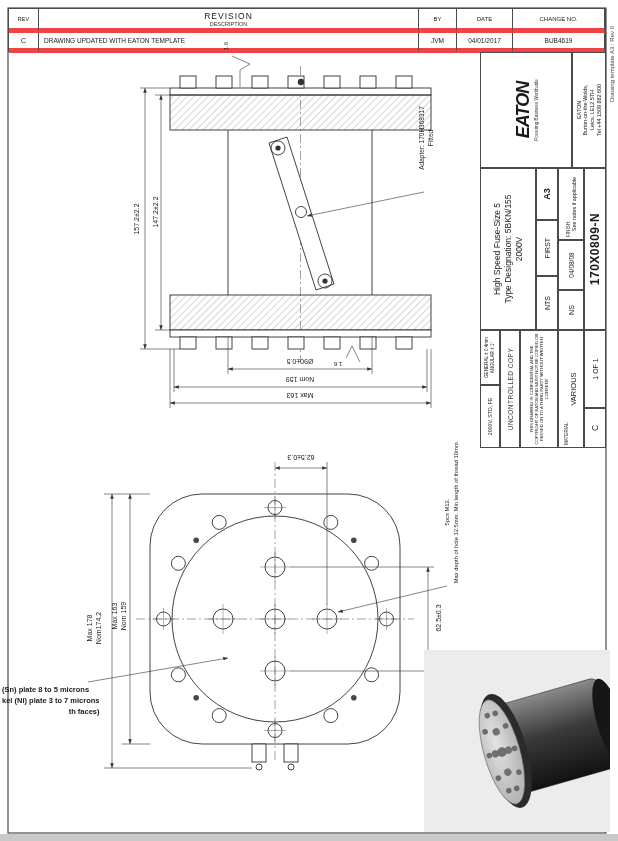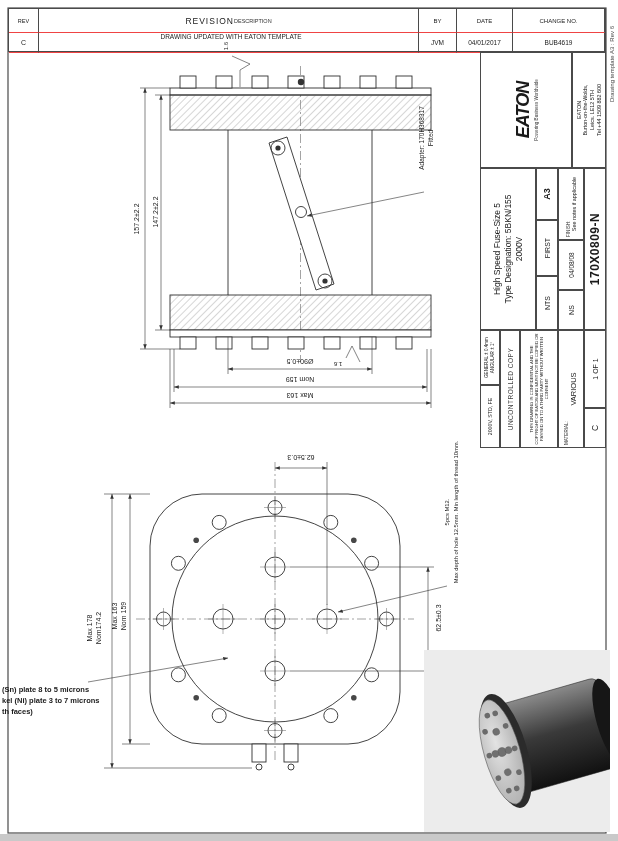--- a/index.html
+++ b/index.html
@@ -8,22 +8,22 @@
   svg{position:absolute;left:0;top:0;}
   .t{position:absolute;white-space:nowrap;color:#1a1a1a;}
   .vt{transform:translate(-50%,-50%) rotate(-90deg);}
   .r180{transform:translate(-50%,-50%) rotate(180deg);}
   .t span{display:block;text-align:center;white-space:nowrap;}
 
   
   #revtable{position:absolute;left:8px;top:8px;width:598px;height:44px;
     display:grid;grid-template-columns:30px 1fr 38px 56px 92px;grid-template-rows:24px 20px;
     box-sizing:border-box;border:1px solid #4a4a4a;}
-  #revtable>div{border-right:1px solid #4a4a4a;border-bottom:1px solid #ef4444;
-    display:flex;align-items:center;justify-content:center;
+  #revtable>div{border-right:1px solid #4a4a4a;border-bottom:5px solid #ef4444;
+    display:flex;flex-direction:column;align-items:center;justify-content:center;
     overflow:hidden;box-sizing:border-box;}
   #revtable .lft{align-items:flex-start;padding-left:5px;}
 
   
   #tbwrap{position:absolute;left:480px;top:52px;width:126px;height:396px;}
   #tbinner{position:absolute;left:0;top:0;width:396px;height:126px;
     transform-origin:0 0;transform:rotate(-90deg) translateX(-396px);}
   .cell{position:absolute;border:1px solid #4a4a4a;box-sizing:border-box;
     display:flex;flex-direction:column;align-items:center;justify-content:center;
     overflow:hidden;text-align:center;}
@@ -324,18 +324,18 @@
 </div>
 
 <div class="t vt" style="left:452px;top:512px;font-size:5.8px;line-height:9px;">
   <span>5pcs M12.</span>
   <span>Max depth of hole 12.5mm. Min length of thread 10mm.</span>
 </div>
 
 <div class="t" style="left:2px;top:684px;font-size:7.5px;font-weight:bold;line-height:11px;">
   <span style="text-align:left;">(Sn)  plate 8 to 5 microns</span>
   <span style="text-align:left;">kel (Ni) plate 3 to 7 microns</span>
-  <span style="text-align:left;">th faces)</span>
+  <span style="text-align:right;">th faces)</span>
 </div>
 
 <div class="t vt" style="left:612px;top:64px;font-size:6px;color:#444;">Drawing template A3 : Rev 6</div>
 
 </div>
 
 </body></html>

